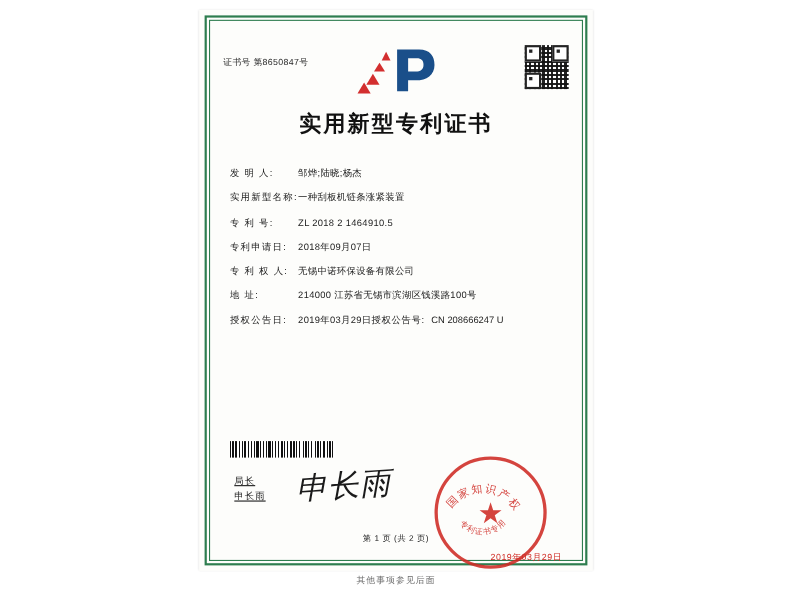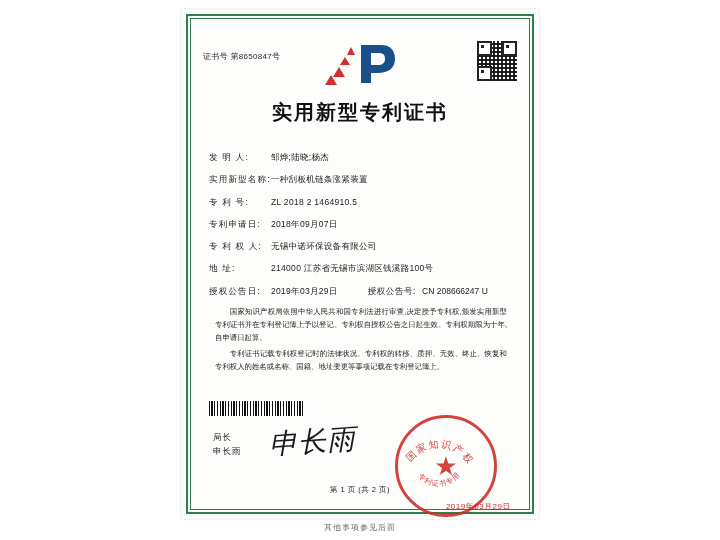--- a/index.html
+++ b/index.html
@@ -131,21 +131,20 @@
     display: inline-block;
     width: 62px;
     letter-spacing: 1.2px;
   }
   .field-value {
     display: inline-block;
     letter-spacing: 0.3px;
   }
   .field-row.two-col .right-label {
     display: inline-block;
-    margin-left: 30px;
     letter-spacing: 0.6px;
   }
   .field-row.two-col .right-value {
     display: inline-block;
     margin-left: 6px;
   }
 
   .paragraphs {
     position: absolute;
     top: 283px;
@@ -173,20 +172,21 @@
   }
 
   .signature-block {
     position: absolute;
     left: 18px;
     top: 408px;
     font-size: 8.5px;
     color: #1b1b1b;
     line-height: 1.6;
     letter-spacing: 1px;
+    text-decoration: underline;
   }
   .signature-script {
     position: absolute;
     left: 74px;
     top: 400px;
     font-family: "Liberation Serif", serif;
     font-size: 28px;
     font-style: italic;
     color: #1a1a1a;
     letter-spacing: 1px;
@@ -297,24 +297,20 @@
           <span class="field-label">专 利 权 人:</span><span class="field-value">无锡中诺环保设备有限公司</span>
         </div>
         <div class="field-row">
           <span class="field-label">地 址:</span><span class="field-value">214000 江苏省无锡市滨湖区钱溪路100号</span>
         </div>
         <div class="field-row two-col">
           <span class="field-label">授权公告日:</span><span class="field-value">2019年03月29日</span><span class="right-label">授权公告号:</span><span class="right-value">CN 208666247 U</span>
         </div>
       </div>
 
-      <div class="paragraphs">
-        <p>国家知识产权局依照中华人民共和国专利法进行审查,决定授予专利权,颁发实用新型专利证书并在专利登记簿上予以登记。专利权自授权公告之日起生效。专利权期限为十年,自申请日起算。</p>
-        <p>专利证书记载专利权登记时的法律状况。专利权的转移、质押、无效、终止、恢复和专利权人的姓名或名称、国籍、地址变更等事项记载在专利登记簿上。</p>
-      </div>
 
       <div class="barcode"></div>
 
       <div class="signature-block">
         <div>局长</div>
         <div>申长雨</div>
       </div>
       <div class="signature-script">申长雨</div>
 
       <div class="seal">

